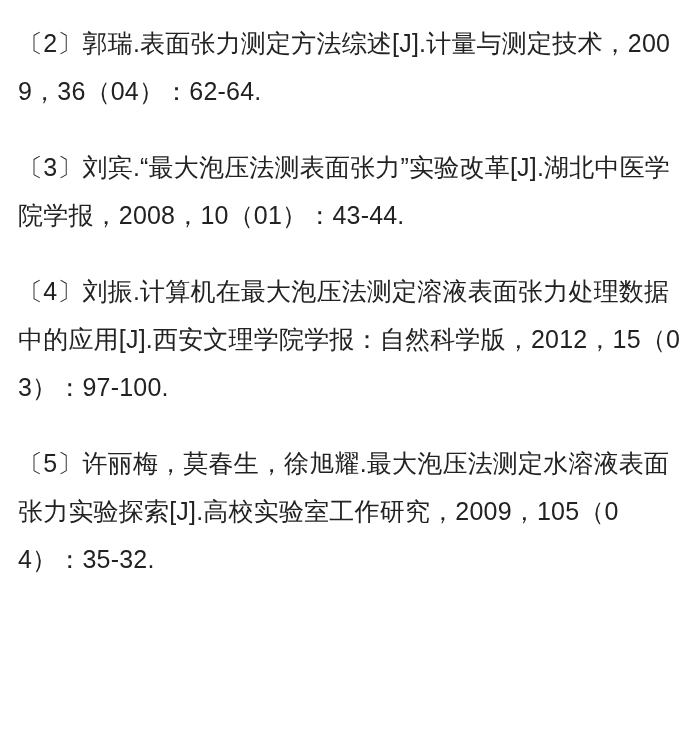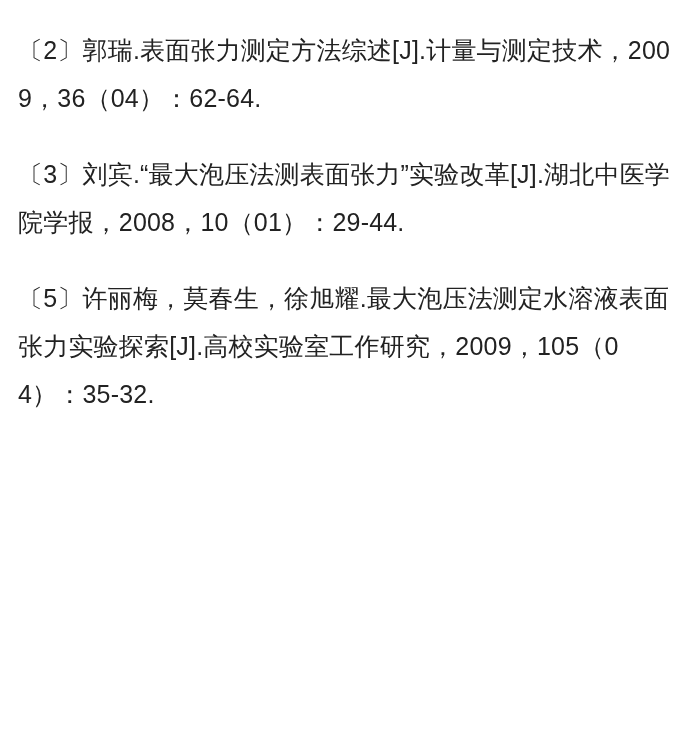--- a/index.html
+++ b/index.html
@@ -11,21 +11,21 @@
     width: 695px;
     height: 756px;
     font-family: "Liberation Sans", sans-serif;
     color: #1a1a1a;
     overflow: hidden;
   }
   .page {
     box-sizing: border-box;
     width: 695px;
     height: 756px;
-    padding: 26px 14px 10px 18px;
+    padding: 19px 14px 10px 18px;
     background: #ffffff;
   }
   .ref-list {
     display: block;
   }
   .ref-item {
     font-size: 25px;
     line-height: 48px;
     letter-spacing: 0.2px;
     color: #222222;
@@ -36,16 +36,17 @@
   .ref-item:last-child {
     margin-bottom: 0;
   }
 </style>
 </head>
 <body>
 
 <div class="page">
   <div class="ref-list">
     <p class="ref-item">〔2〕郭瑞.表面张力测定方法综述[J].计量与测定技术，2009，36（04）：62-64.</p>
-    <p class="ref-item">〔3〕刘宾.“最大泡压法测表面张力”实验改革[J].湖北中医学院学报，2008，10（01）：29-44.</p>
+    <p class="ref-item">〔3〕刘宾.“最大泡压法测表面张力”实验改革[J].湖北中医学院学报，2008，10（01）：43-44.</p>
+    <p class="ref-item">〔4〕刘振.计算机在最大泡压法测定溶液表面张力处理数据中的应用[J].西安文理学院学报：自然科学版，2012，15（03）：97-100.</p>
     <p class="ref-item">〔5〕许丽梅，莫春生，徐旭耀.最大泡压法测定水溶液表面张力实验探索[J].高校实验室工作研究，2009，105（04）：35-32.</p>
   </div>
 </div>
 
 </body></html>

